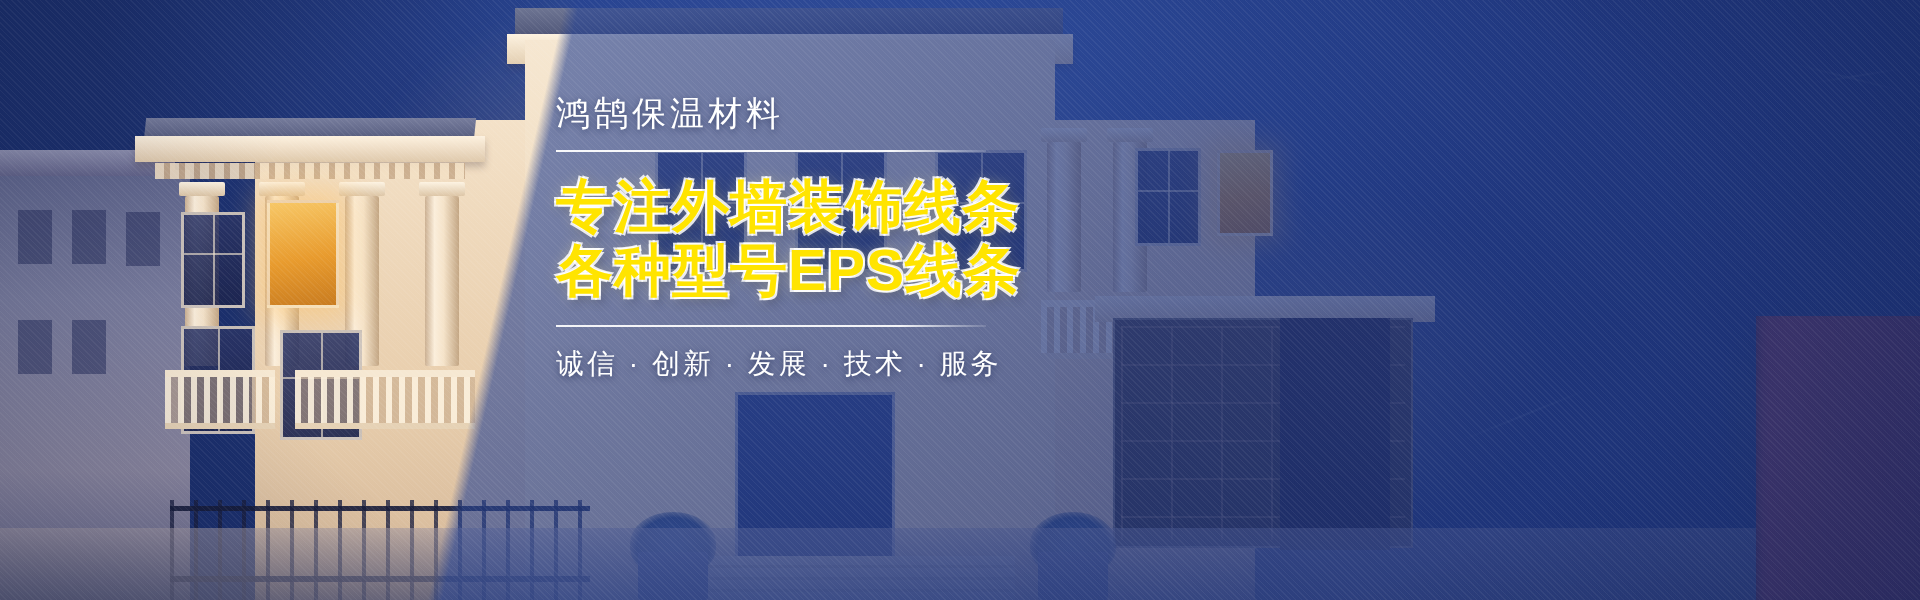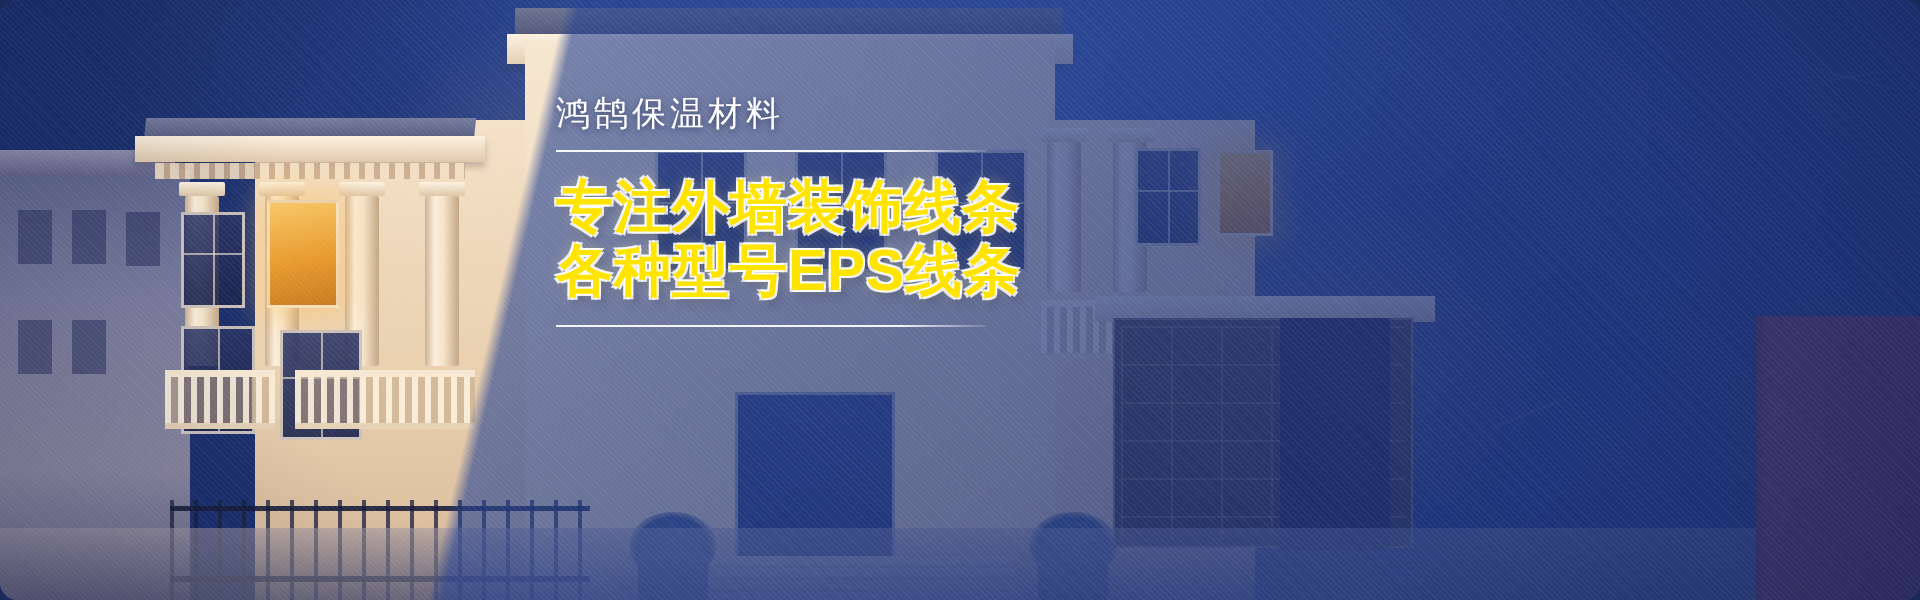--- a/index.html
+++ b/index.html
@@ -4,21 +4,20 @@
 <style>
   html,body{margin:0;padding:0;background:#1a2a5a;}
   body{font-family:"Liberation Sans","DejaVu Sans",sans-serif;}
 
   .banner{
     position:relative;
     width:1920px;
     height:600px;
     overflow:hidden;
     background:#20346b;
-    border-radius:18px;
   }
 
   
   .sky{
     position:absolute; inset:0;
     background:
       radial-gradient(ellipse 900px 420px at 52% 8%, #3f63b4 0%, #2d4c9b 38%, #22397e 66%, #1b2f6c 100%),
       linear-gradient(#2c4b9a 0%, #233c80 45%, #1d3270 100%);
   }
   .sky-glow{
@@ -383,15 +382,16 @@
   <div class="diag-overlay2"></div>
   <div class="halftone"></div>
   <div class="vignette"></div>
 
   <div class="copy">
     <div class="brand">鸿鹄保温材料</div>
     <div class="rule"></div>
     <div class="headline">专注外墙装饰线条</div>
     <div class="headline">各种型号EPS线条</div>
     <div class="rule2"></div>
+    <div class="tagline">诚信 · 创新 · 发展 · 技术 · 服务</div>
   </div>
 
 </div>
 
 </body></html>

